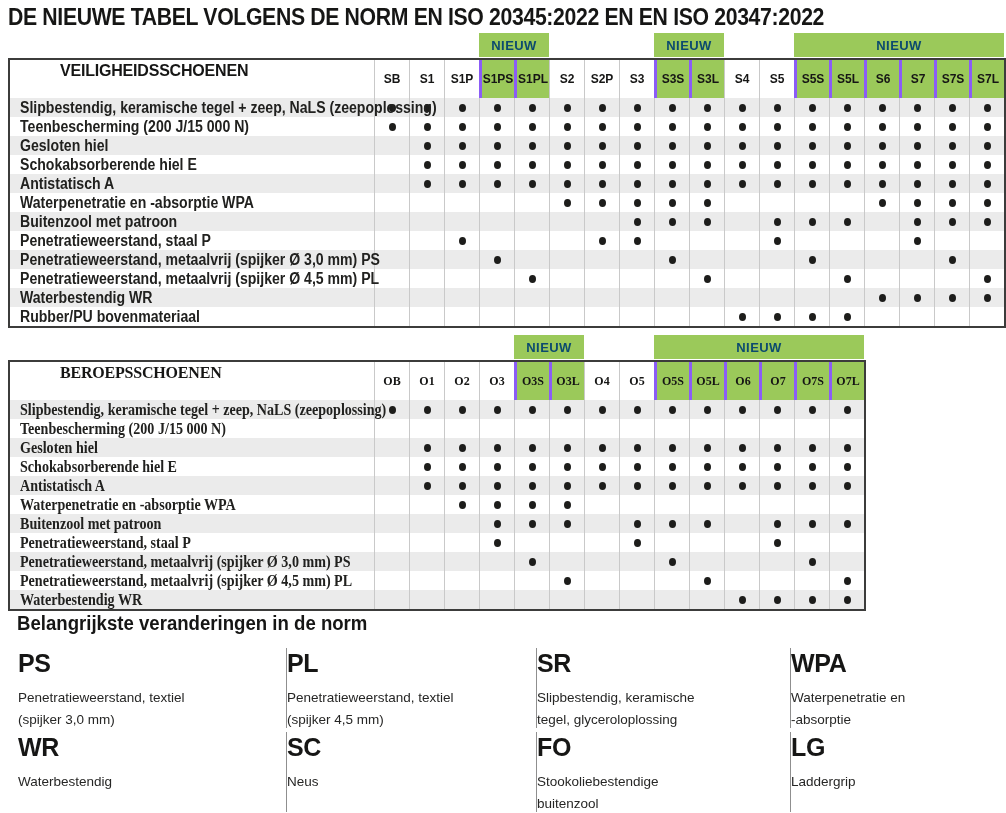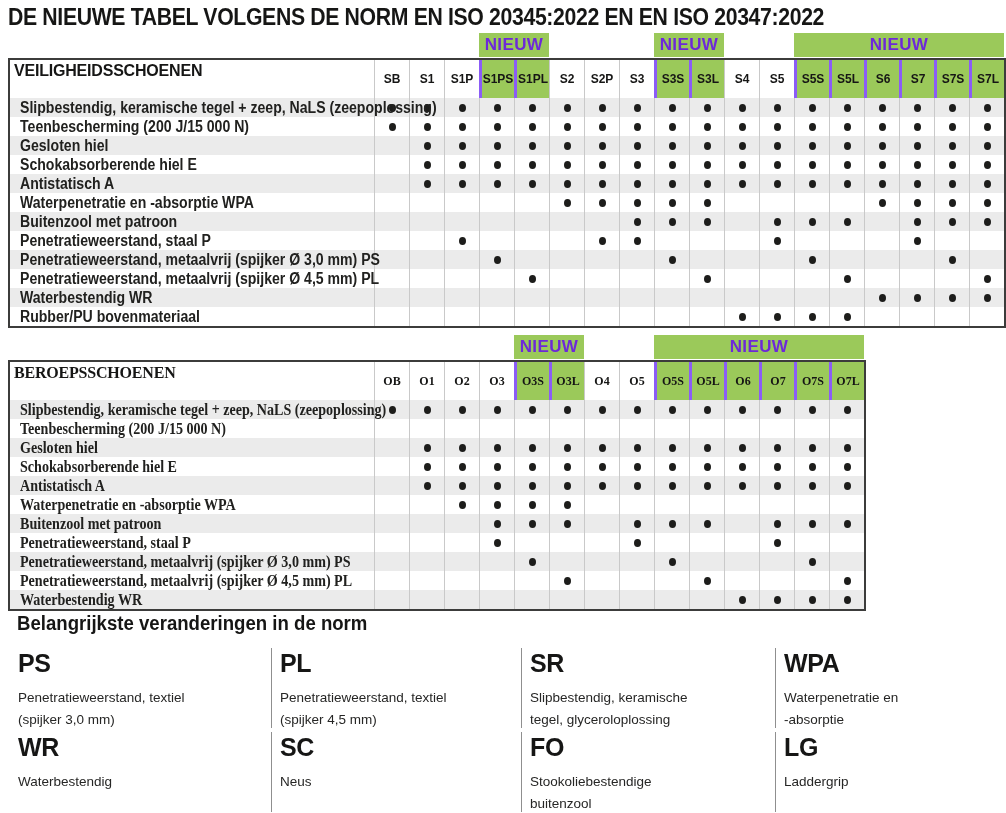--- a/index.html
+++ b/index.html
@@ -19,26 +19,26 @@
     letter-spacing:-0.4px;white-space:nowrap;color:#161615;
     transform:scaleX(0.885);transform-origin:0 50%;
   }
   .table-block{position:absolute;left:8px;}
   #table-block-0{top:33px;}
   #table-block-1{top:335px;}
   .badges{position:relative;height:25px;}
   .badge{
     position:absolute;top:0;height:24px;background:var(--green);
     display:flex;align-items:center;justify-content:center;
-    font-size:17px;font-weight:700;color:#6d28d9;letter-spacing:0.4px;
+    font-size:13px;font-weight:700;color:#0c4a6e;letter-spacing:0.4px;
   }
   .grid{display:grid;border:2px solid var(--tborder);background:#fff;width:max-content;}
   .th-label{
     height:21px;display:flex;align-items:center;padding-left:4px;
-    font-size:16px;font-weight:700;letter-spacing:-0.2px;color:#161615;
+    font-size:16px;font-weight:700;letter-spacing:-0.2px;color:#161615;margin-left:46px;
   }
   .th-col{
     height:38px;display:flex;align-items:center;justify-content:center;
     font-size:12px;font-weight:700;border-left:1px solid var(--gridline);color:#161615;
   }
   .th-col.green{background:var(--green);border-left:3px solid #8b5cf6;text-align:right;}
   .td-label{
     height:19px;display:flex;align-items:center;padding-left:10px;
     font-size:16px;font-weight:700;white-space:nowrap;color:#21211f;
   }
@@ -51,21 +51,21 @@
   .dot{width:7px;height:8px;border-radius:50%;background:var(--dot);}
   .legend-heading{
     position:absolute;left:17px;top:612px;font-size:20px;font-weight:700;
     white-space:nowrap;color:#161615;transform:scaleX(0.93);transform-origin:0 50%;
   }
   .legend-grid{
     position:absolute;left:8px;top:648px;width:994px;
     display:grid;grid-template-columns:263px 250px 254px 227px;grid-auto-rows:84px;
   }
   .legend-item{padding-left:10px;height:80px;}
-  .legend-item.bordered{border-left:1px solid #8f8f8f;padding-left:8px;}
+  .legend-item.bordered{border-left:1px solid #8f8f8f;padding-left:0;margin-left:15px;}
   .legend-code{font-size:25px;font-weight:700;letter-spacing:-0.3px;margin:1px 0 9px;color:#161615;}
   .legend-desc{font-size:13.5px;line-height:22px;color:#262625;white-space:pre-line;}
 </style>
 </head>
 <body>
 
 <div class="page">
   <div class="title">DE NIEUWE TABEL VOLGENS DE NORM EN ISO 20345:2022 EN EN ISO 20347:2022</div>
 
   <section class="table-block" id="table-block-0">

